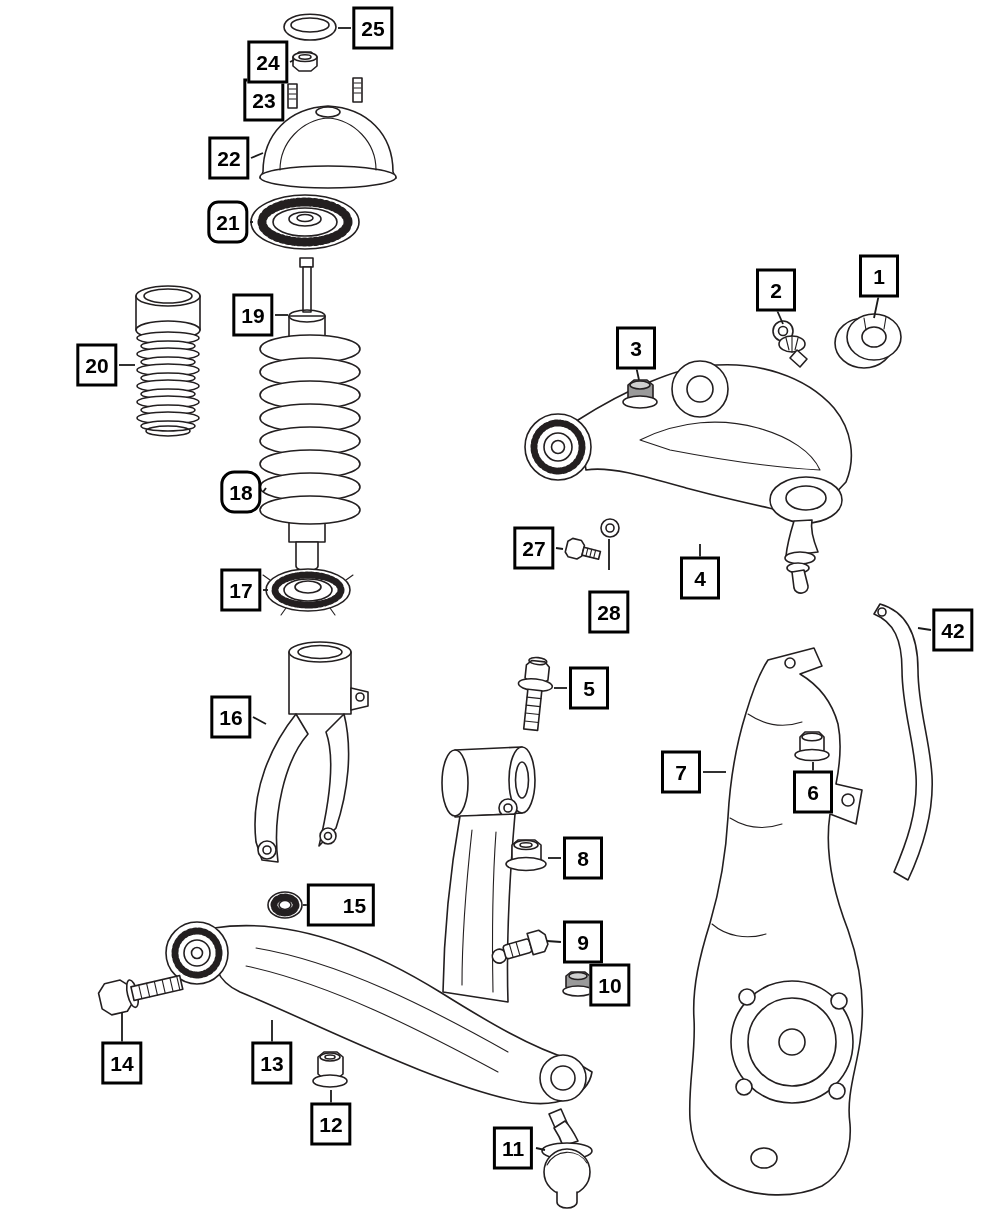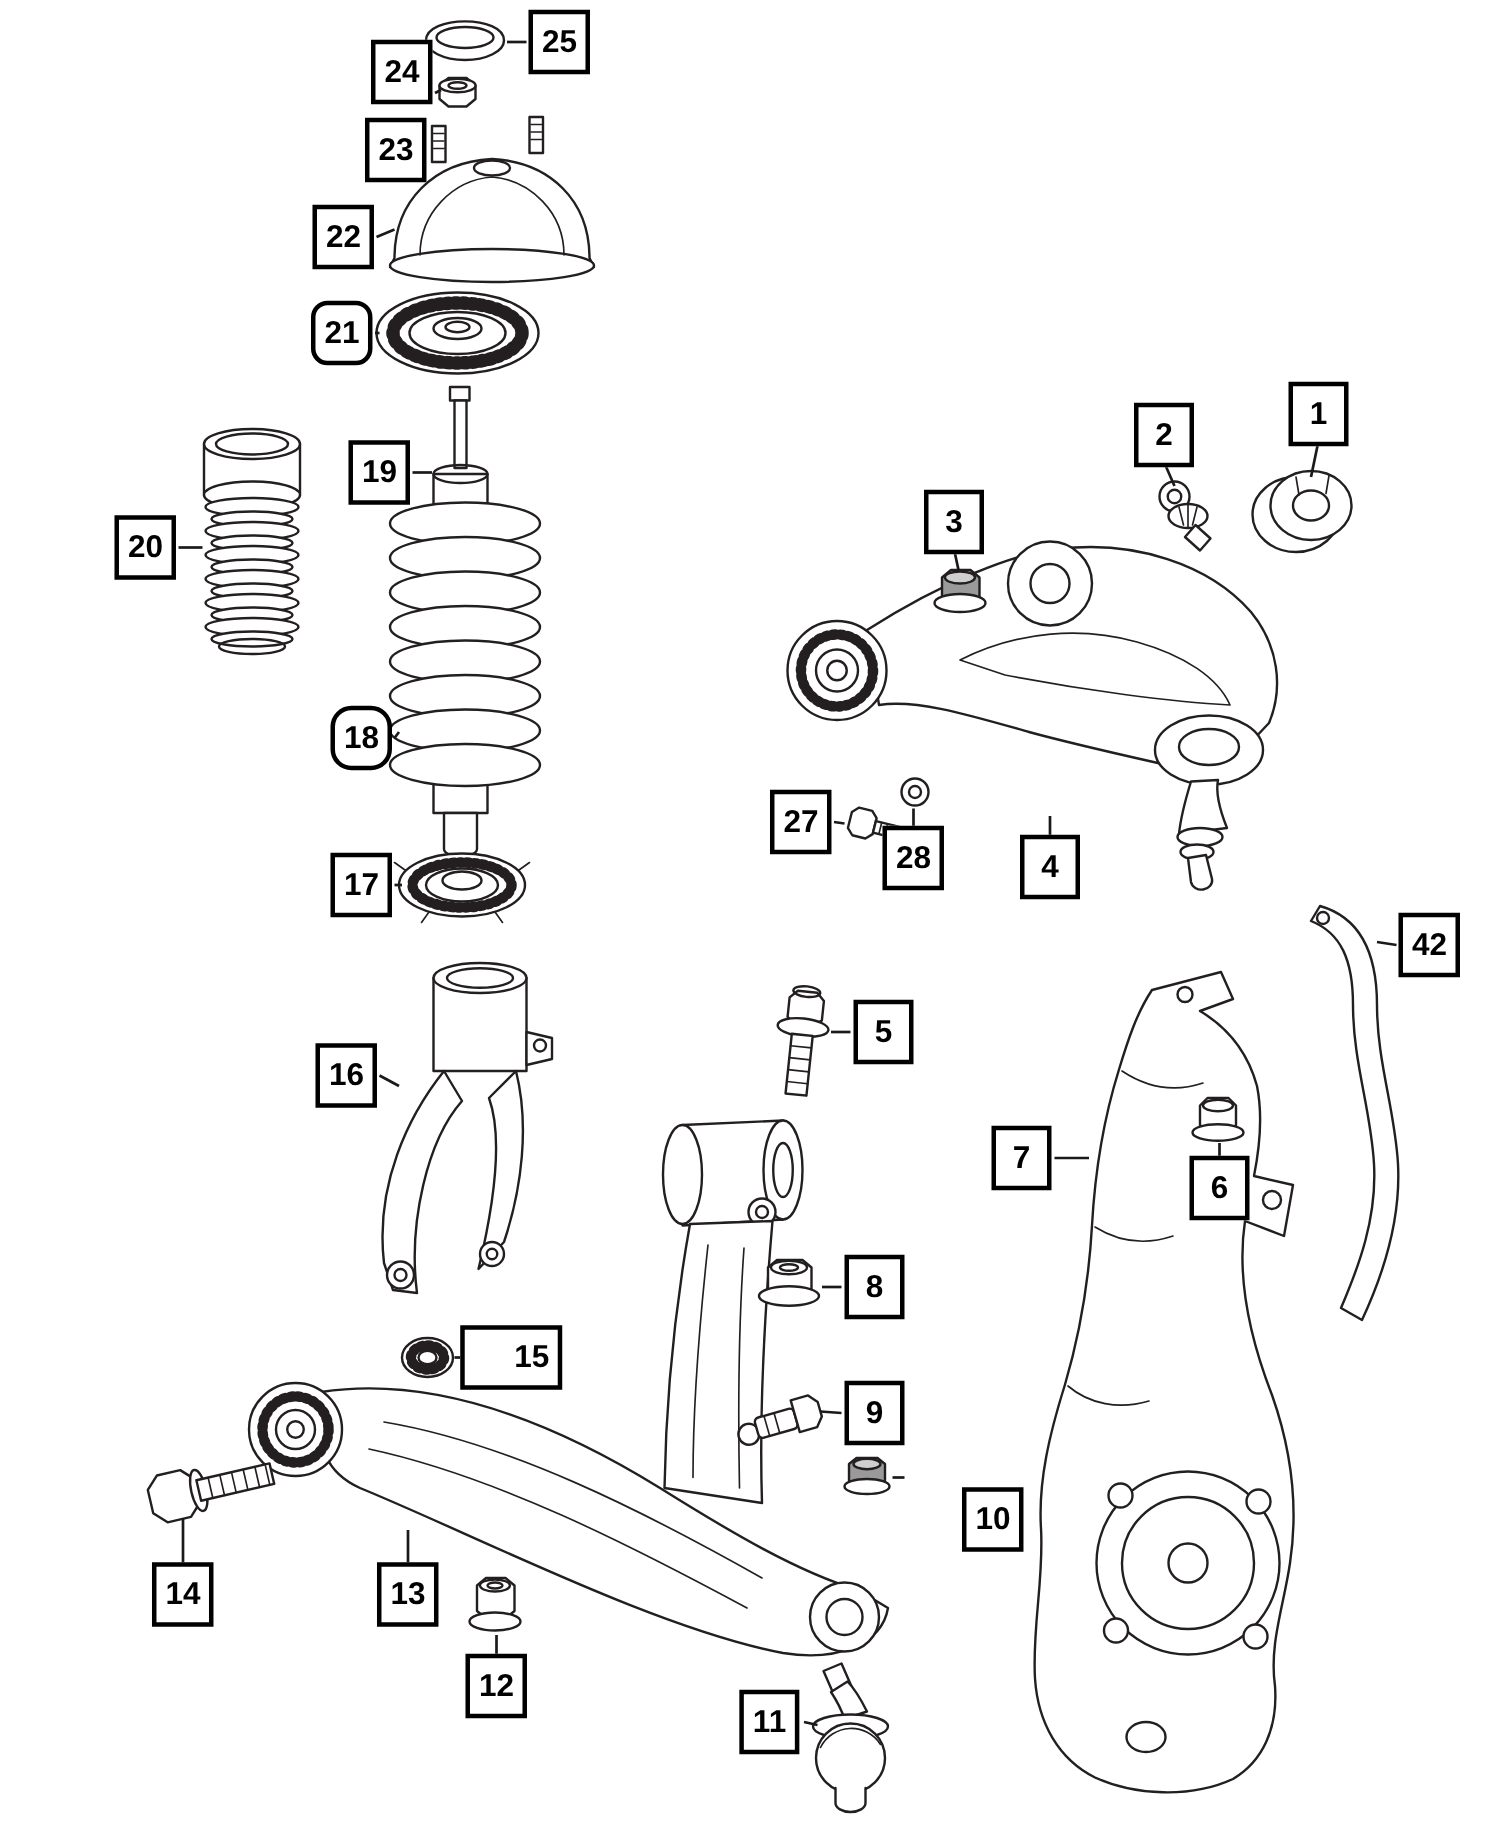--- a/index.html
+++ b/index.html
@@ -312,34 +312,34 @@
   <div id="callout-layer">
       <div class="callout" style="left: 879px; top: 276px;">1</div>
       <div class="callout" style="left: 776px; top: 290px;">2</div>
       <div class="callout" style="left: 636px; top: 348px;">3</div>
       <div class="callout" style="left: 700px; top: 578px;">4</div>
       <div class="callout" style="left: 589px; top: 688px;">5</div>
       <div class="callout" style="left: 813px; top: 792px;">6</div>
       <div class="callout" style="left: 681px; top: 772px;">7</div>
       <div class="callout" style="left: 583px; top: 858px;">8</div>
       <div class="callout" style="left: 583px; top: 942px;">9</div>
-      <div class="callout" style="left: 662px; top: 985px; margin-top: 28px;">10</div>
+      <div class="callout" style="left: 610px; top: 985px;">10</div>
       <div class="callout" style="left: 513px; top: 1148px;">11</div>
       <div class="callout" style="left: 331px; top: 1124px;">12</div>
       <div class="callout" style="left: 272px; top: 1063px;">13</div>
       <div class="callout" style="left: 122px; top: 1063px;">14</div>
       <div class="callout" style="left: 341px; top: 905px; padding-left: 33px;">15</div>
       <div class="callout" style="left: 231px; top: 717px;">16</div>
       <div class="callout" style="left: 241px; top: 590px;">17</div>
       <div class="callout" style="left: 241px; top: 492px; border-radius: 14px;">18</div>
       <div class="callout" style="left: 253px; top: 315px;">19</div>
       <div class="callout" style="left: 97px; top: 365px;">20</div>
       <div class="callout" style="left: 228px; top: 222px; border-radius: 11px;">21</div>
       <div class="callout" style="left: 229px; top: 158px;">22</div>
       <div class="callout" style="left: 222px; top: 100px; margin-left: 42px;">23</div>
-      <div class="callout" style="left: 268px; top: 48px; text-align: center;">24</div>
+      <div class="callout" style="left: 268px; top: 62px; text-align: center;">24</div>
       <div class="callout" style="left: 373px; top: 28px;">25</div>
       <div class="callout" style="left: 953px; top: 630px;">42</div>
       <div class="callout" style="left: 534px; top: 548px;">27</div>
-      <div class="callout" style="left: 609px; top: 572px;">28</div>
+      <div class="callout" style="left: 609px; top: 612px;">28</div>
     </div>
 
 </div>
 
 </body></html>

